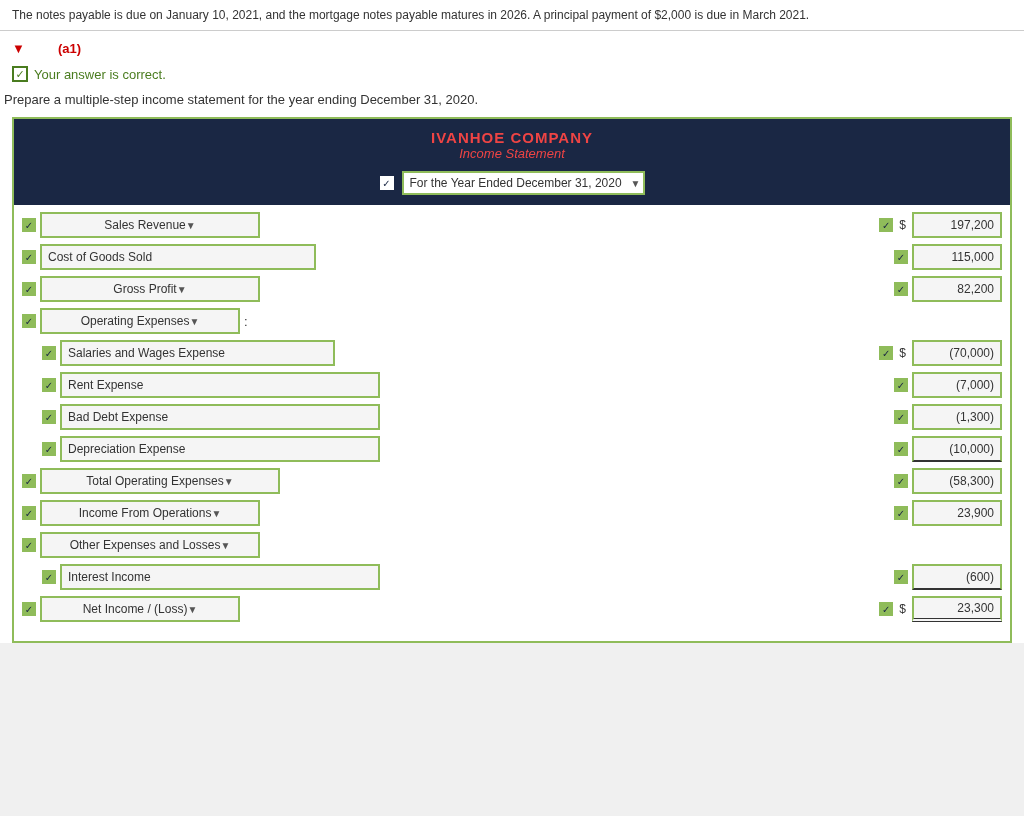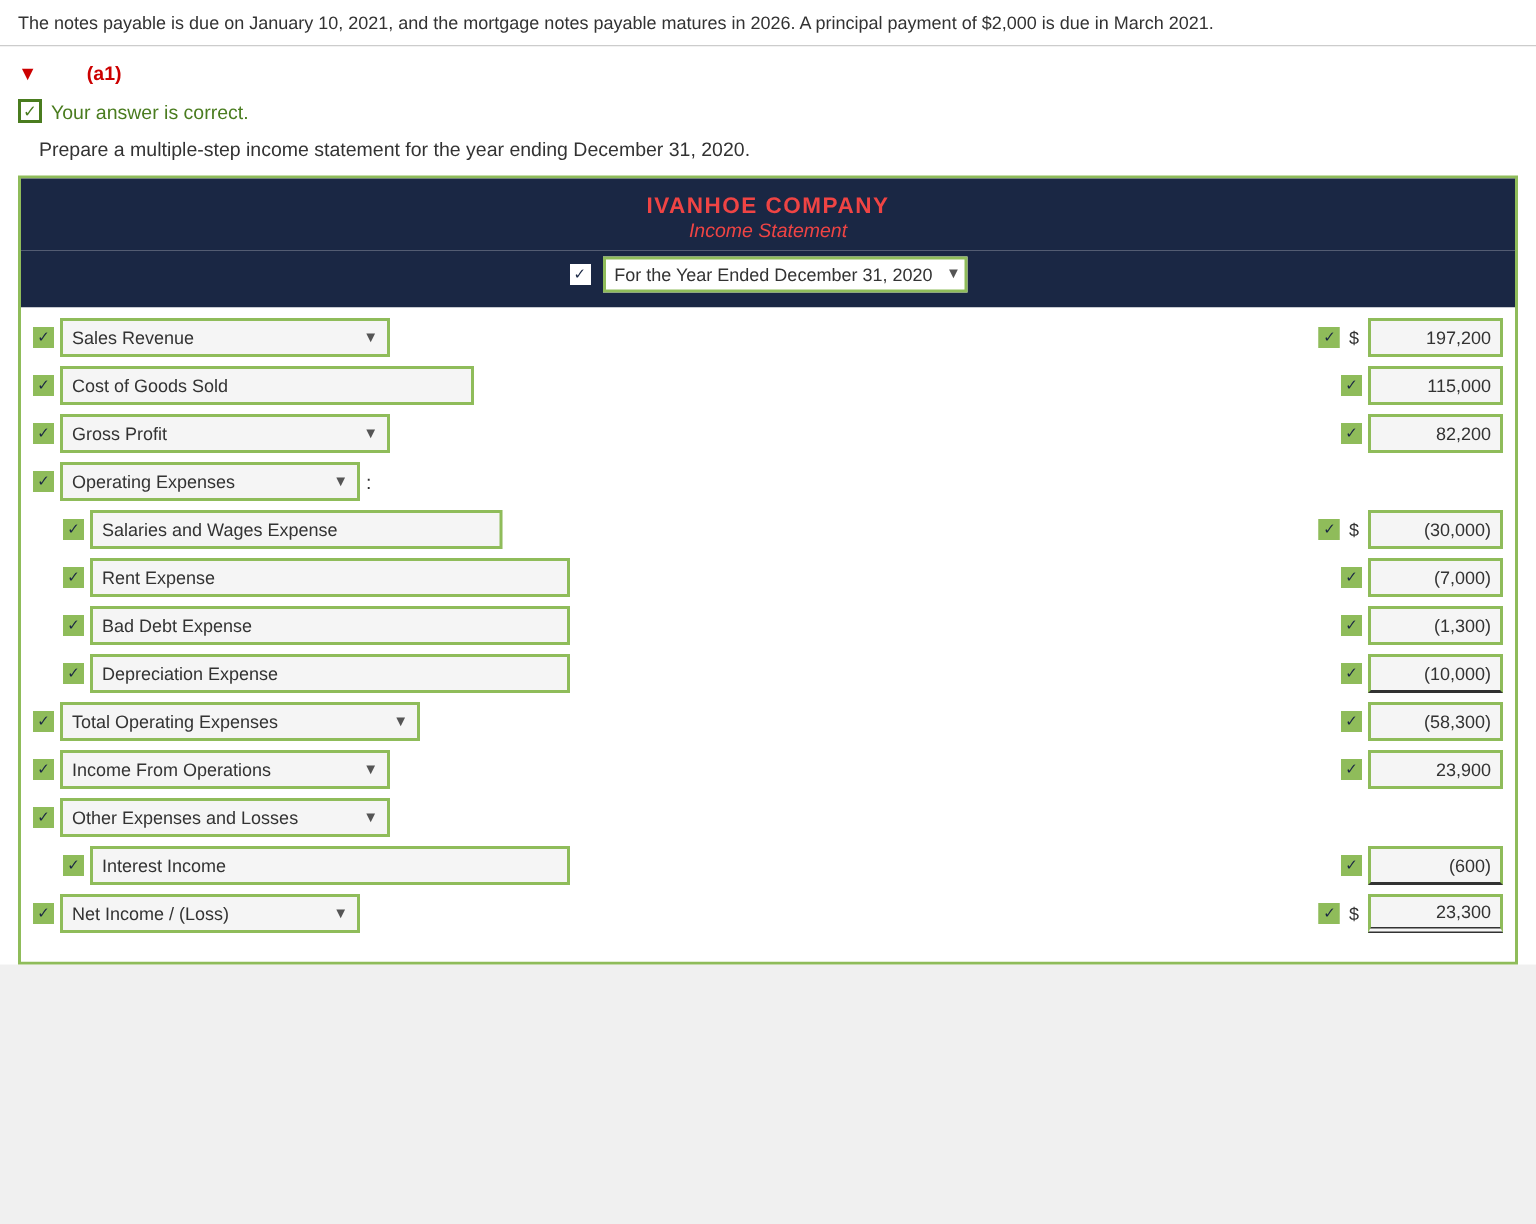--- a/index.html
+++ b/index.html
@@ -51,21 +51,21 @@
       width: 16px;
       height: 16px;
       border: 2px solid #4a7c1f;
       display: inline-flex;
       align-items: center;
       justify-content: center;
       font-size: 11px;
       color: #4a7c1f;
     }
     .instruction {
-      padding: 6px 12px 10px 26px;
+      padding: 6px 12px 10px 4px;
       font-size: 13px;
       color: #333;
     }
     .statement-container {
       margin: 0 12px 20px 12px;
       border: 2px solid #8fbc5a;
     }
     .stmt-header {
       background: #1a2744;
       color: #ef4444;
@@ -154,21 +154,21 @@
       border: 2px solid #8fbc5a;
       background: #f5f5f5;
       height: 26px;
       display: flex;
       align-items: center;
       padding: 0 6px;
       font-size: 12px;
       color: #333;
     }
     .field-box.with-arrow {
-      justify-content: space-between;
+      justify-content: center;
     }
     .field-arrow {
       font-size: 10px;
       color: #555;
     }
     .amount-box {
       border: 2px solid #8fbc5a;
       background: #f5f5f5;
       height: 26px;
       display: flex;
@@ -274,21 +274,21 @@
       </div>
 
       <div class="row row-level2">
         <div class="row-check">✓</div>
         <div class="field-box" style="width:275px">
           <span>Salaries and Wages Expense</span>
         </div>
         <div style="flex:1"></div>
         <div class="row-check">✓</div>
         <span class="dollar-sign">$</span>
-        <div class="amount-box">(30,000)</div>
+        <div class="amount-box">(70,000)</div>
       </div>
 
       <div class="row row-level2">
         <div class="row-check">✓</div>
         <div class="field-box" style="width:320px">
           <span>Rent Expense</span>
         </div>
         <div style="flex:1"></div>
         <div class="row-check">✓</div>
         <div class="amount-box">(7,000)</div>

